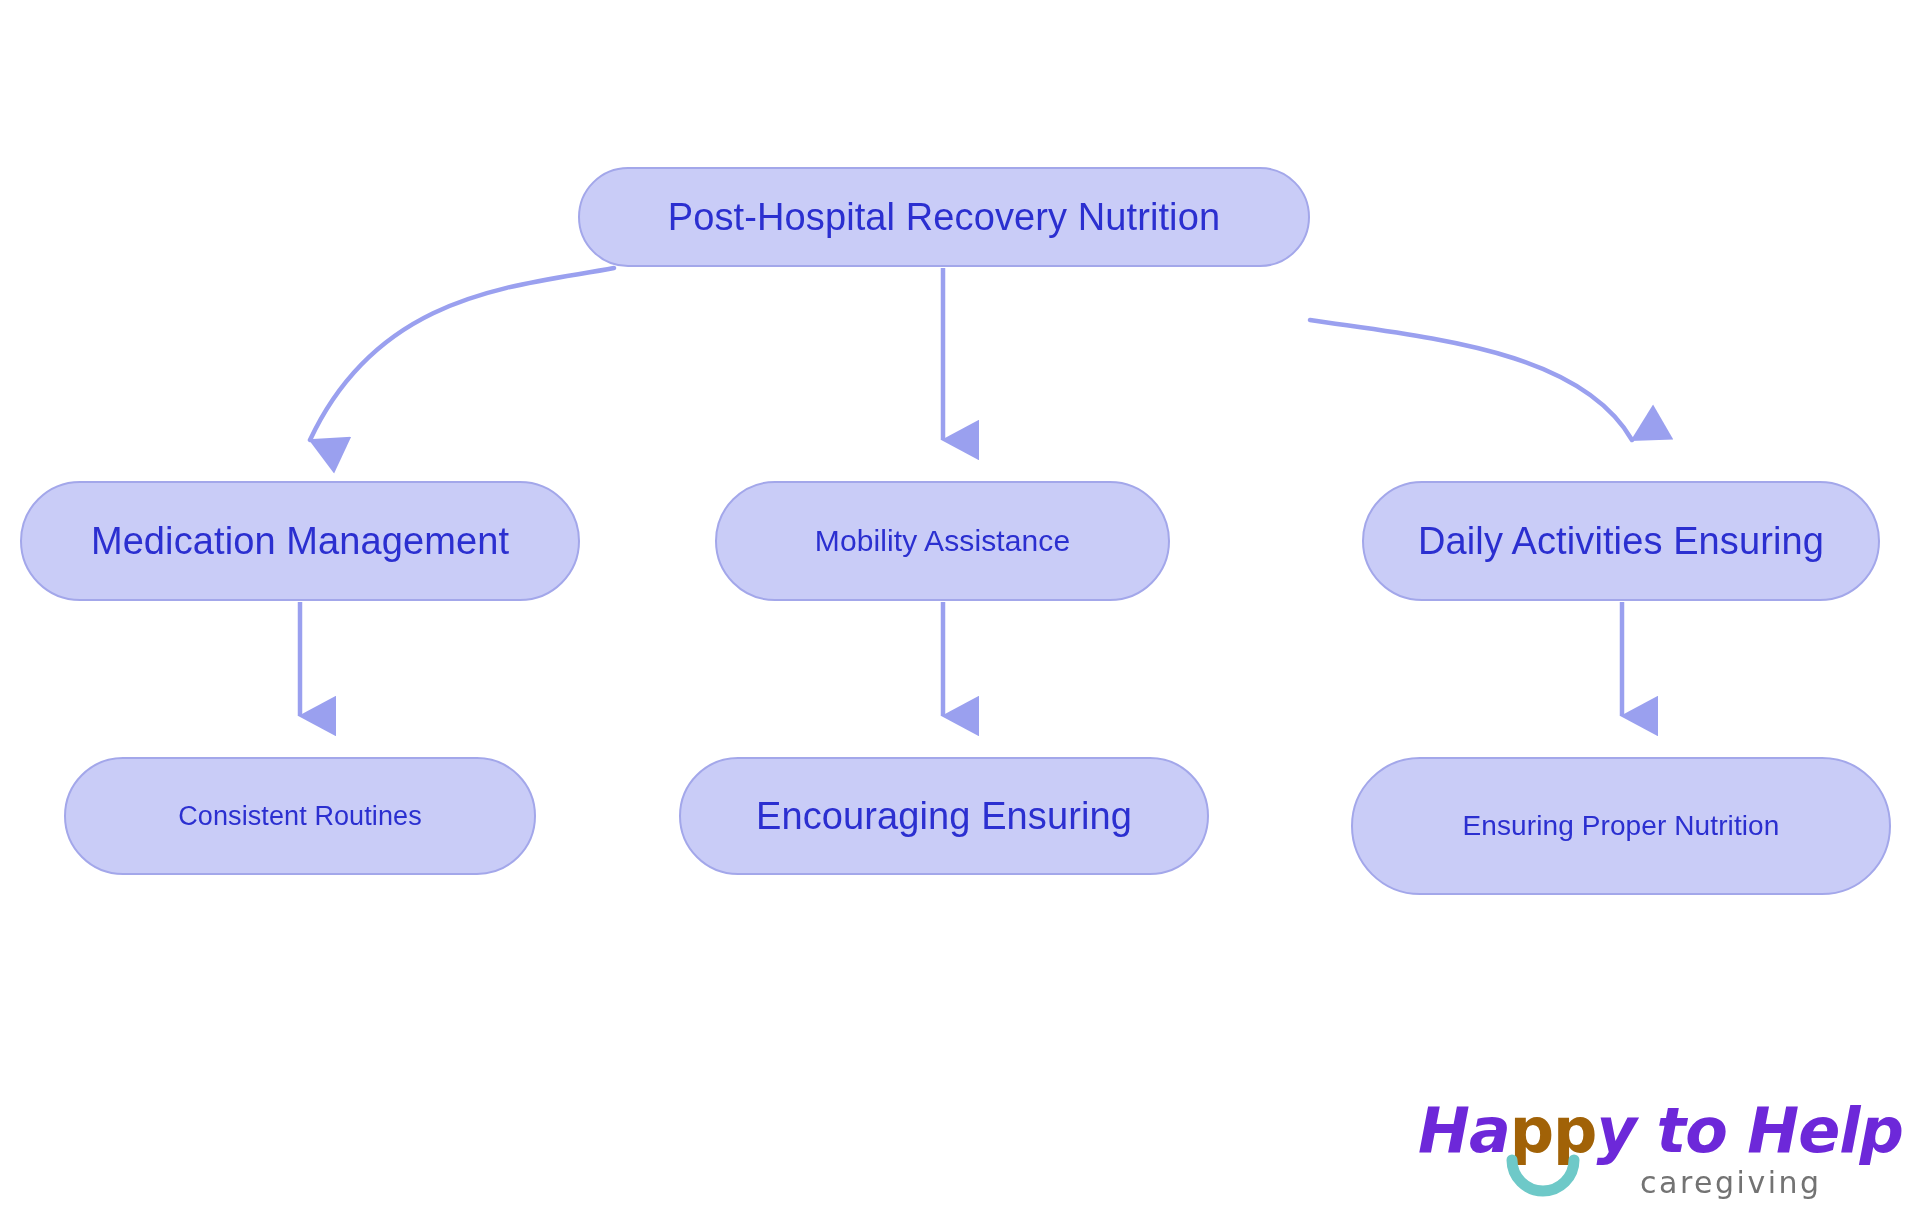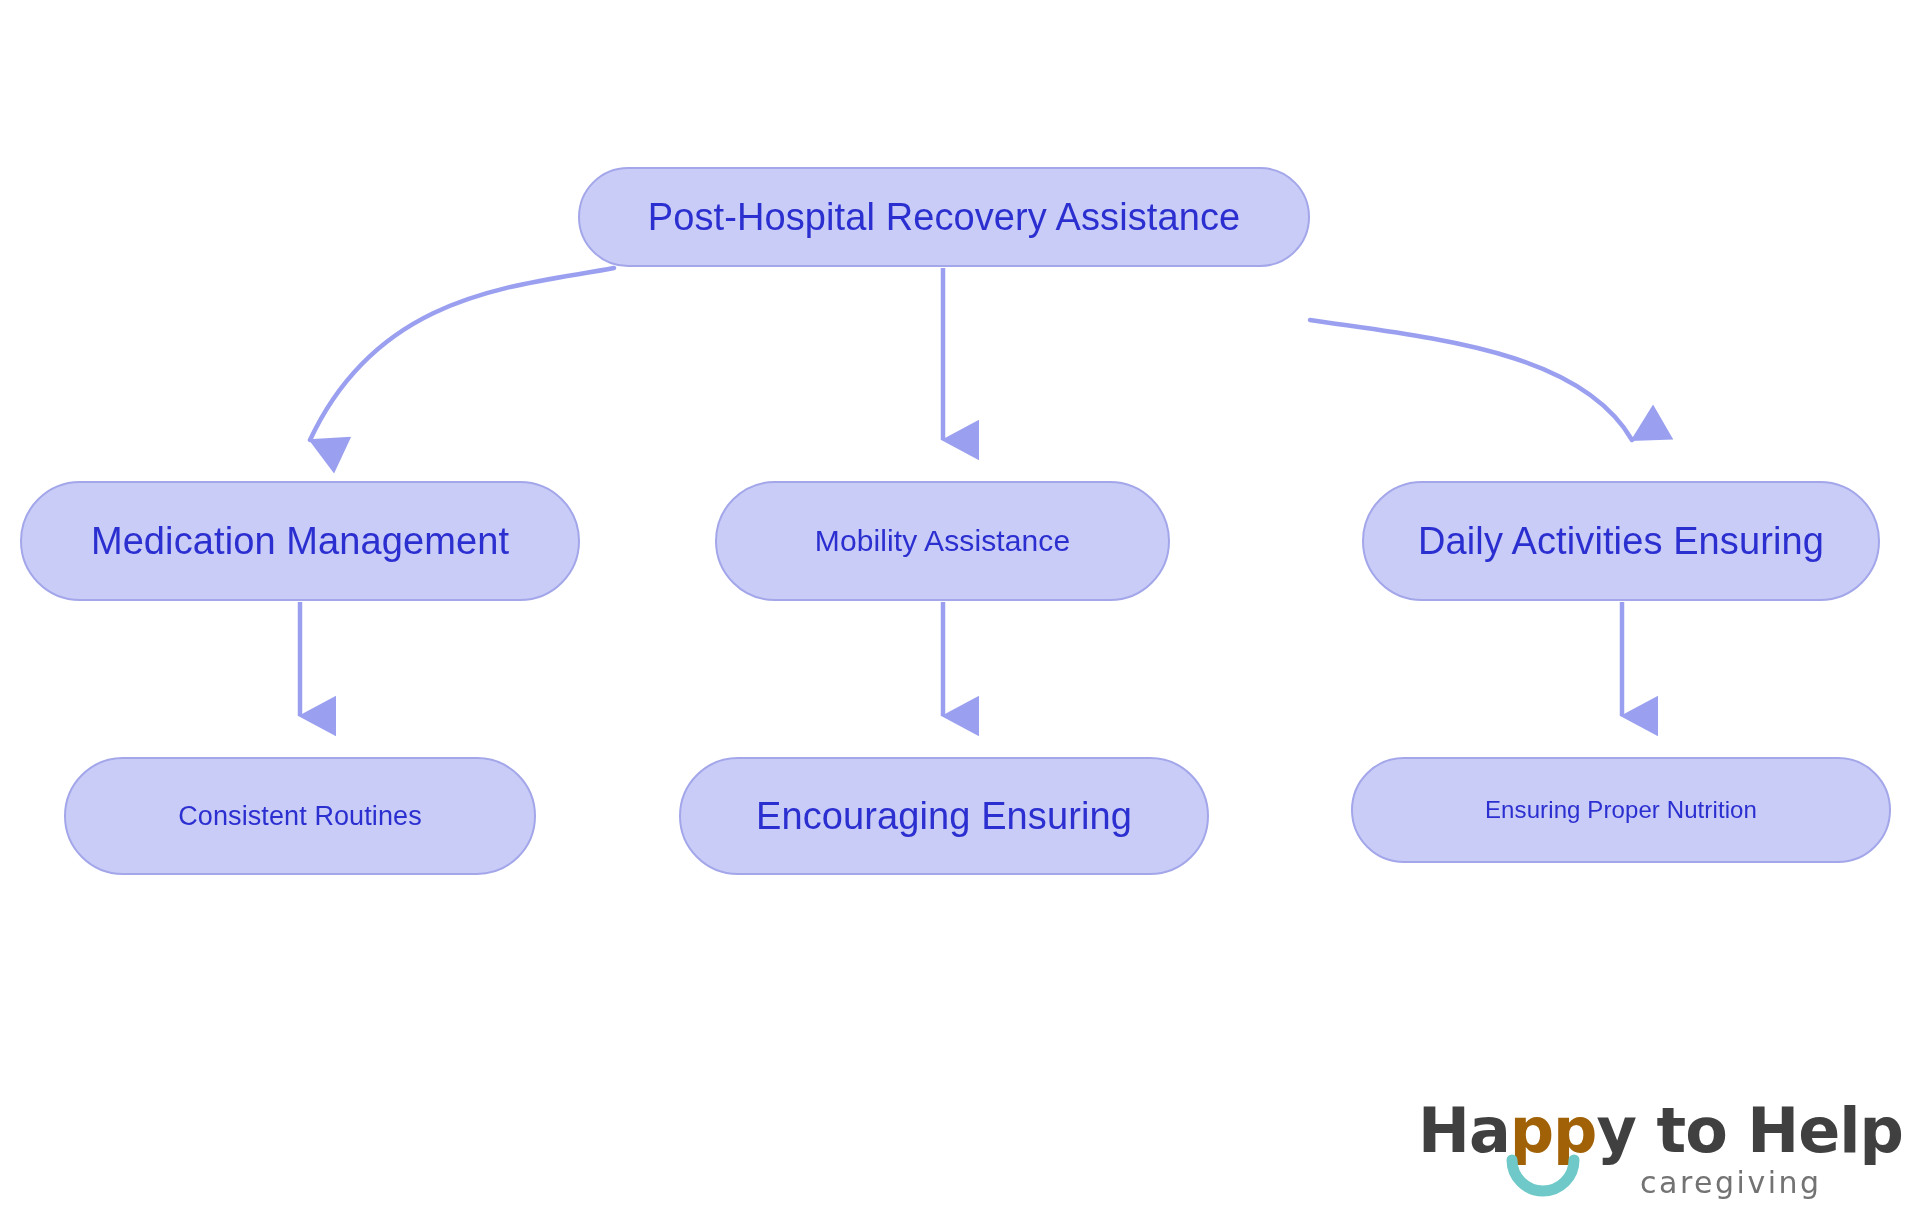--- a/index.html
+++ b/index.html
@@ -88,22 +88,22 @@
     left: 679px;
     top: 757px;
     width: 530px;
     height: 118px;
     font-size: 38px;
   }
   #node-nutrition {
     left: 1351px;
     top: 757px;
     width: 540px;
-    height: 106px;
-    font-size: 24px;
+    height: 138px;
+    font-size: 28px;
   }
 
   
   #logo {
     position: absolute;
     left: 1418px;
     top: 1100px;
     width: 480px;
     height: 110px;
   }
@@ -111,21 +111,21 @@
     position: absolute;
     left: 0;
     top: 0;
     font-family: "DejaVu Sans", sans-serif;
     font-weight: bold;
     font-size: 62px;
     letter-spacing: -1px;
     line-height: 1;
     white-space: nowrap;
   }
-  .logo-coral { color: #404040; }
+  .logo-coral { color: #6d28d9; font-style: italic; }
   .logo-teal  { color: #a16207; }
   #logo-sub {
     position: absolute;
     left: 222px;
     top: 68px;
     font-family: "DejaVu Sans", sans-serif;
     font-weight: 400;
     font-size: 30px;
     letter-spacing: 2.5px;
     color: #737373;
@@ -159,21 +159,21 @@
     <path d="M 1310 320 C 1430 338 1580 350 1632 440" fill="none" stroke="#9aa0ef" stroke-width="4.5" stroke-linecap="round" marker-end="url(#arrowhead)"></path>
 
     <path d="M 300 602 L 300 716" fill="none" stroke="#9aa0ef" stroke-width="4.5" stroke-linecap="butt" marker-end="url(#arrowhead)"></path>
 
     <path d="M 943 602 L 943 716" fill="none" stroke="#9aa0ef" stroke-width="4.5" stroke-linecap="butt" marker-end="url(#arrowhead)"></path>
 
     <path d="M 1622 602 L 1622 716" fill="none" stroke="#9aa0ef" stroke-width="4.5" stroke-linecap="butt" marker-end="url(#arrowhead)"></path>
   </svg>
 
   <div class="node" id="node-root">
-    <span class="node-label">Post-Hospital Recovery Assistance</span>
+    <span class="node-label">Post-Hospital Recovery Nutrition</span>
   </div>
 
   <div class="node" id="node-medication">
     <span class="node-label">Medication Management</span>
   </div>
 
   <div class="node" id="node-mobility">
     <span class="node-label">Mobility Assistance</span>
   </div>
 

